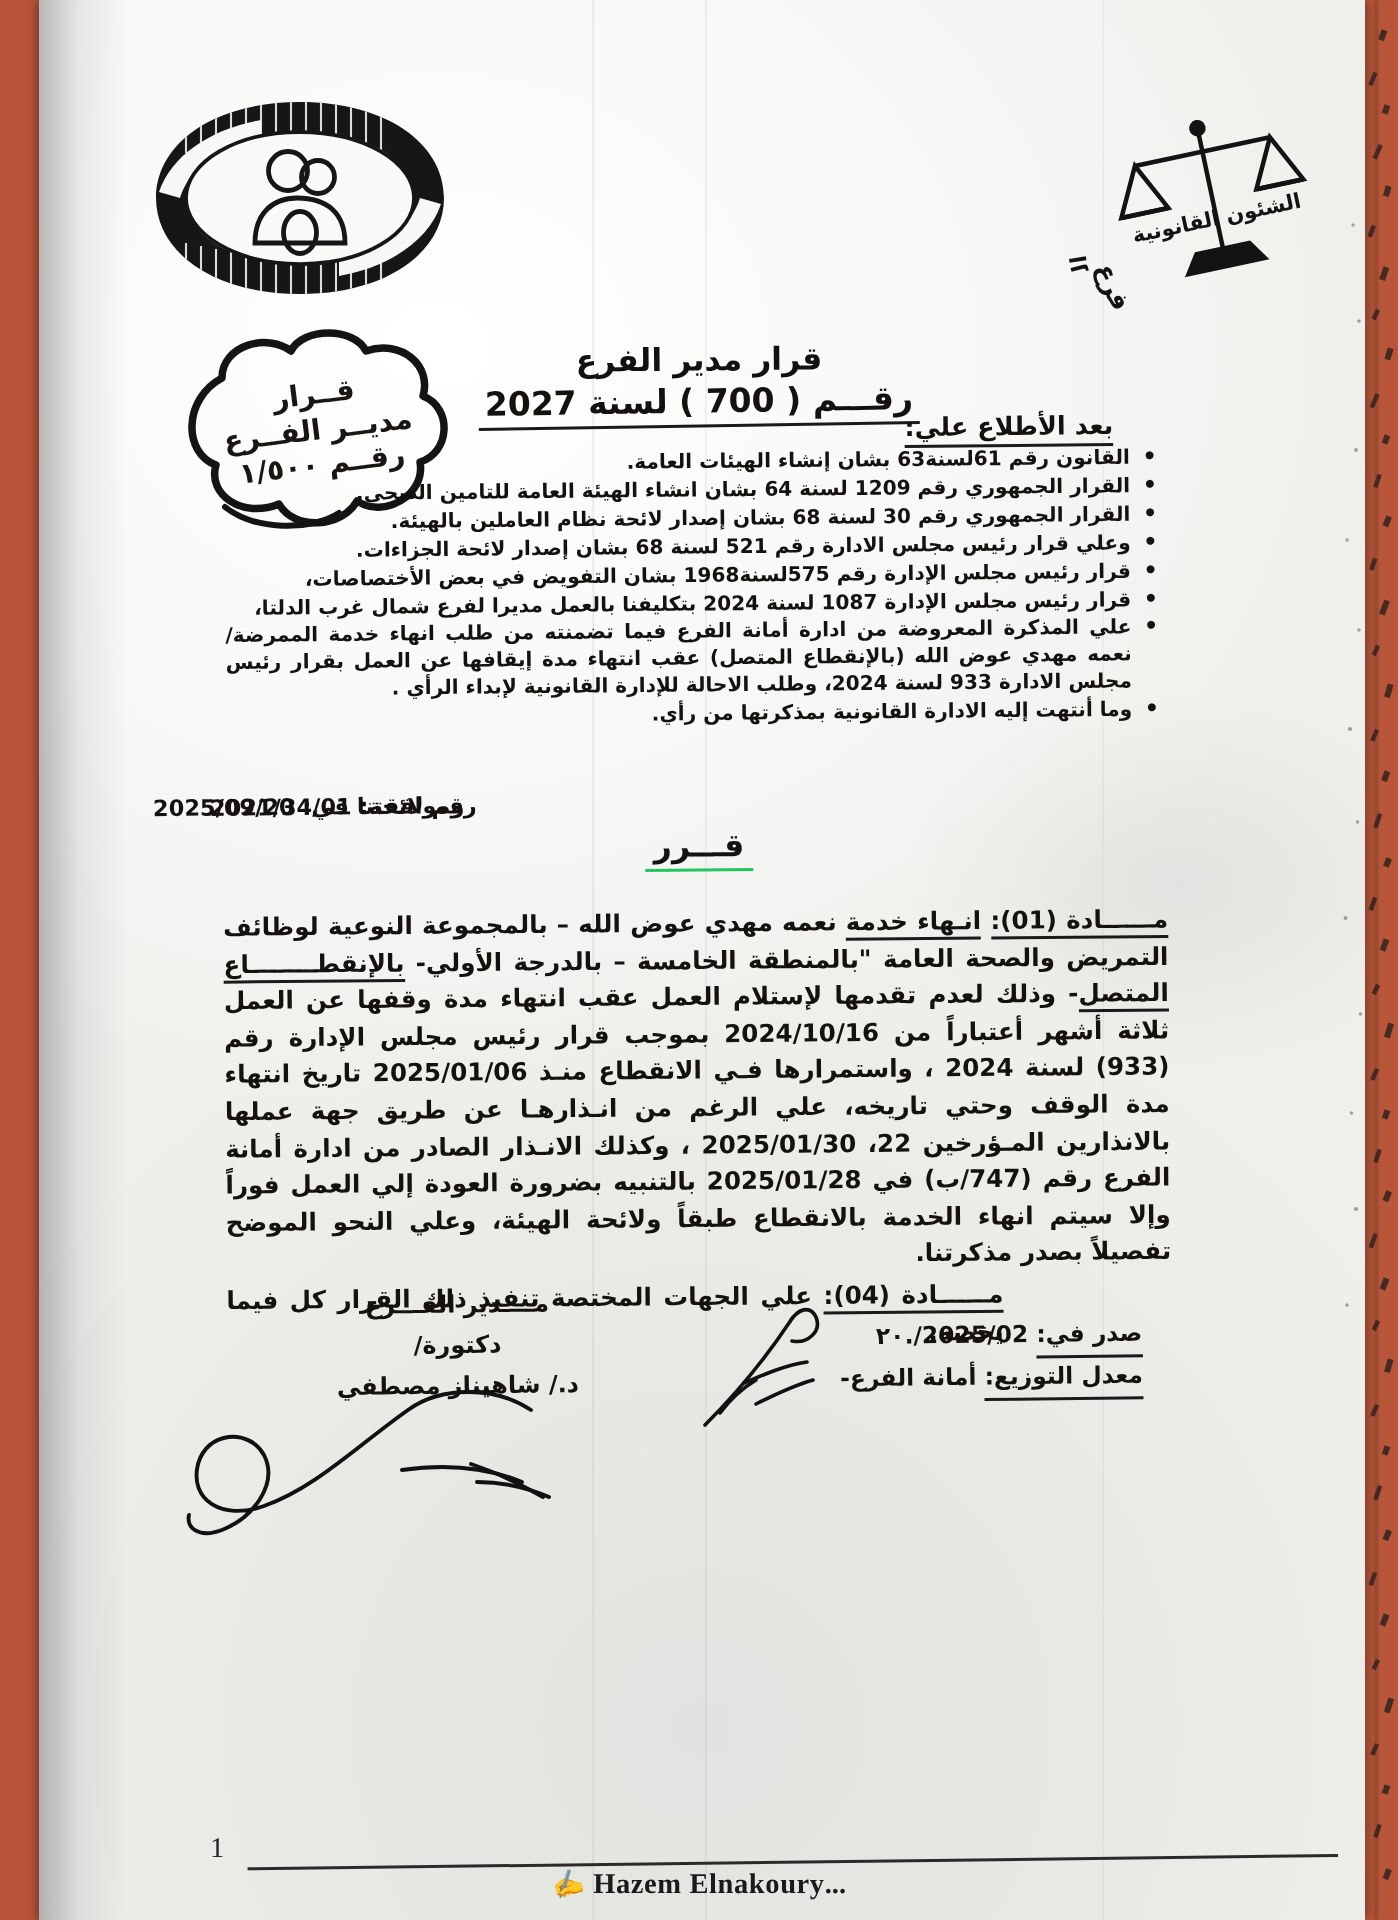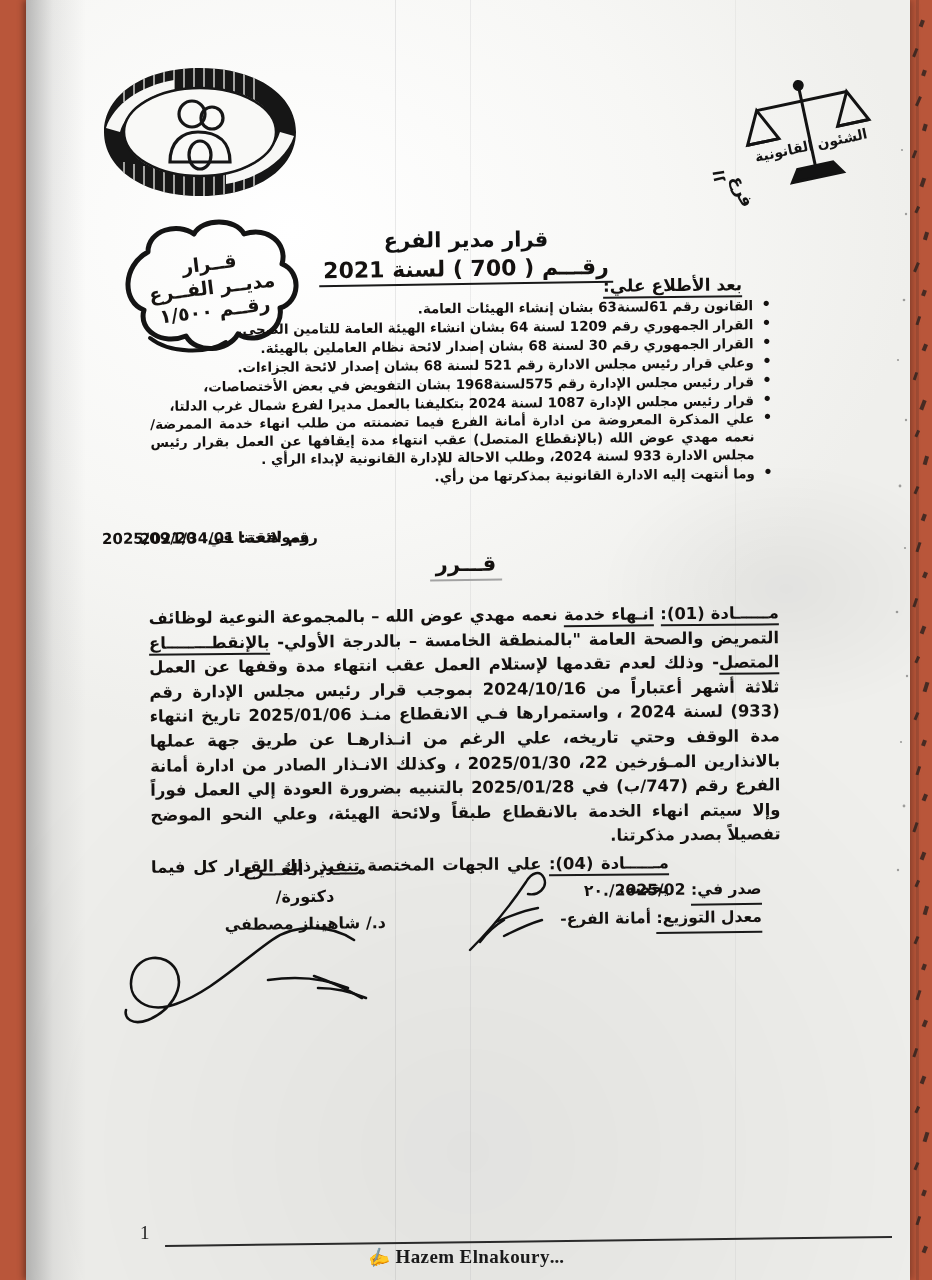--- a/index.html
+++ b/index.html
@@ -210,21 +210,21 @@
     position: absolute;
     left: 0; right: 0;
     top: 552px;
     text-align: center;
     font-size: 21px;
     font-weight: 700;
     transform: rotate(-0.6deg);
   }
   .decided span {
     display: inline-block;
-    border-bottom: 2px solid #a3a3a3;
+    border-bottom: 2px solid #22c55e;
     padding: 0 6px 3px 6px;
     letter-spacing: 4px;
   }
 
   
   .body-block {
     position: absolute;
     right: 152px;
     left: 150px;
     top: 604px;
@@ -488,21 +488,21 @@
 
     <div class="doc-title">قرار مدير الفرع</div>
 
     <div class="doc-number">
       <span class="u">
         <span class="spaced">رقـــم</span>
         <span>(</span>
         <span>700</span>
         <span>)</span>
         <span>لسنة</span>
-        <span>2021</span>
+        <span>2027</span>
       </span>
     </div>
 
     <div class="review-head">بعد الأطلاع علي:</div>
 
     <ul class="refs">
       <li>القانون رقم 61لسنة63 بشان إنشاء الهيئات العامة.</li>
       <li>القرار الجمهوري رقم 1209 لسنة 64 بشان انشاء الهيئة العامة للتامين الصحي.</li>
       <li>القرار الجمهوري رقم 30 لسنة 68 بشان إصدار لائحة نظام العاملين بالهيئة.</li>
       <li>وعلي قرار رئيس مجلس الادارة رقم 521 لسنة 68 بشان إصدار لائحة الجزاءات.</li>

